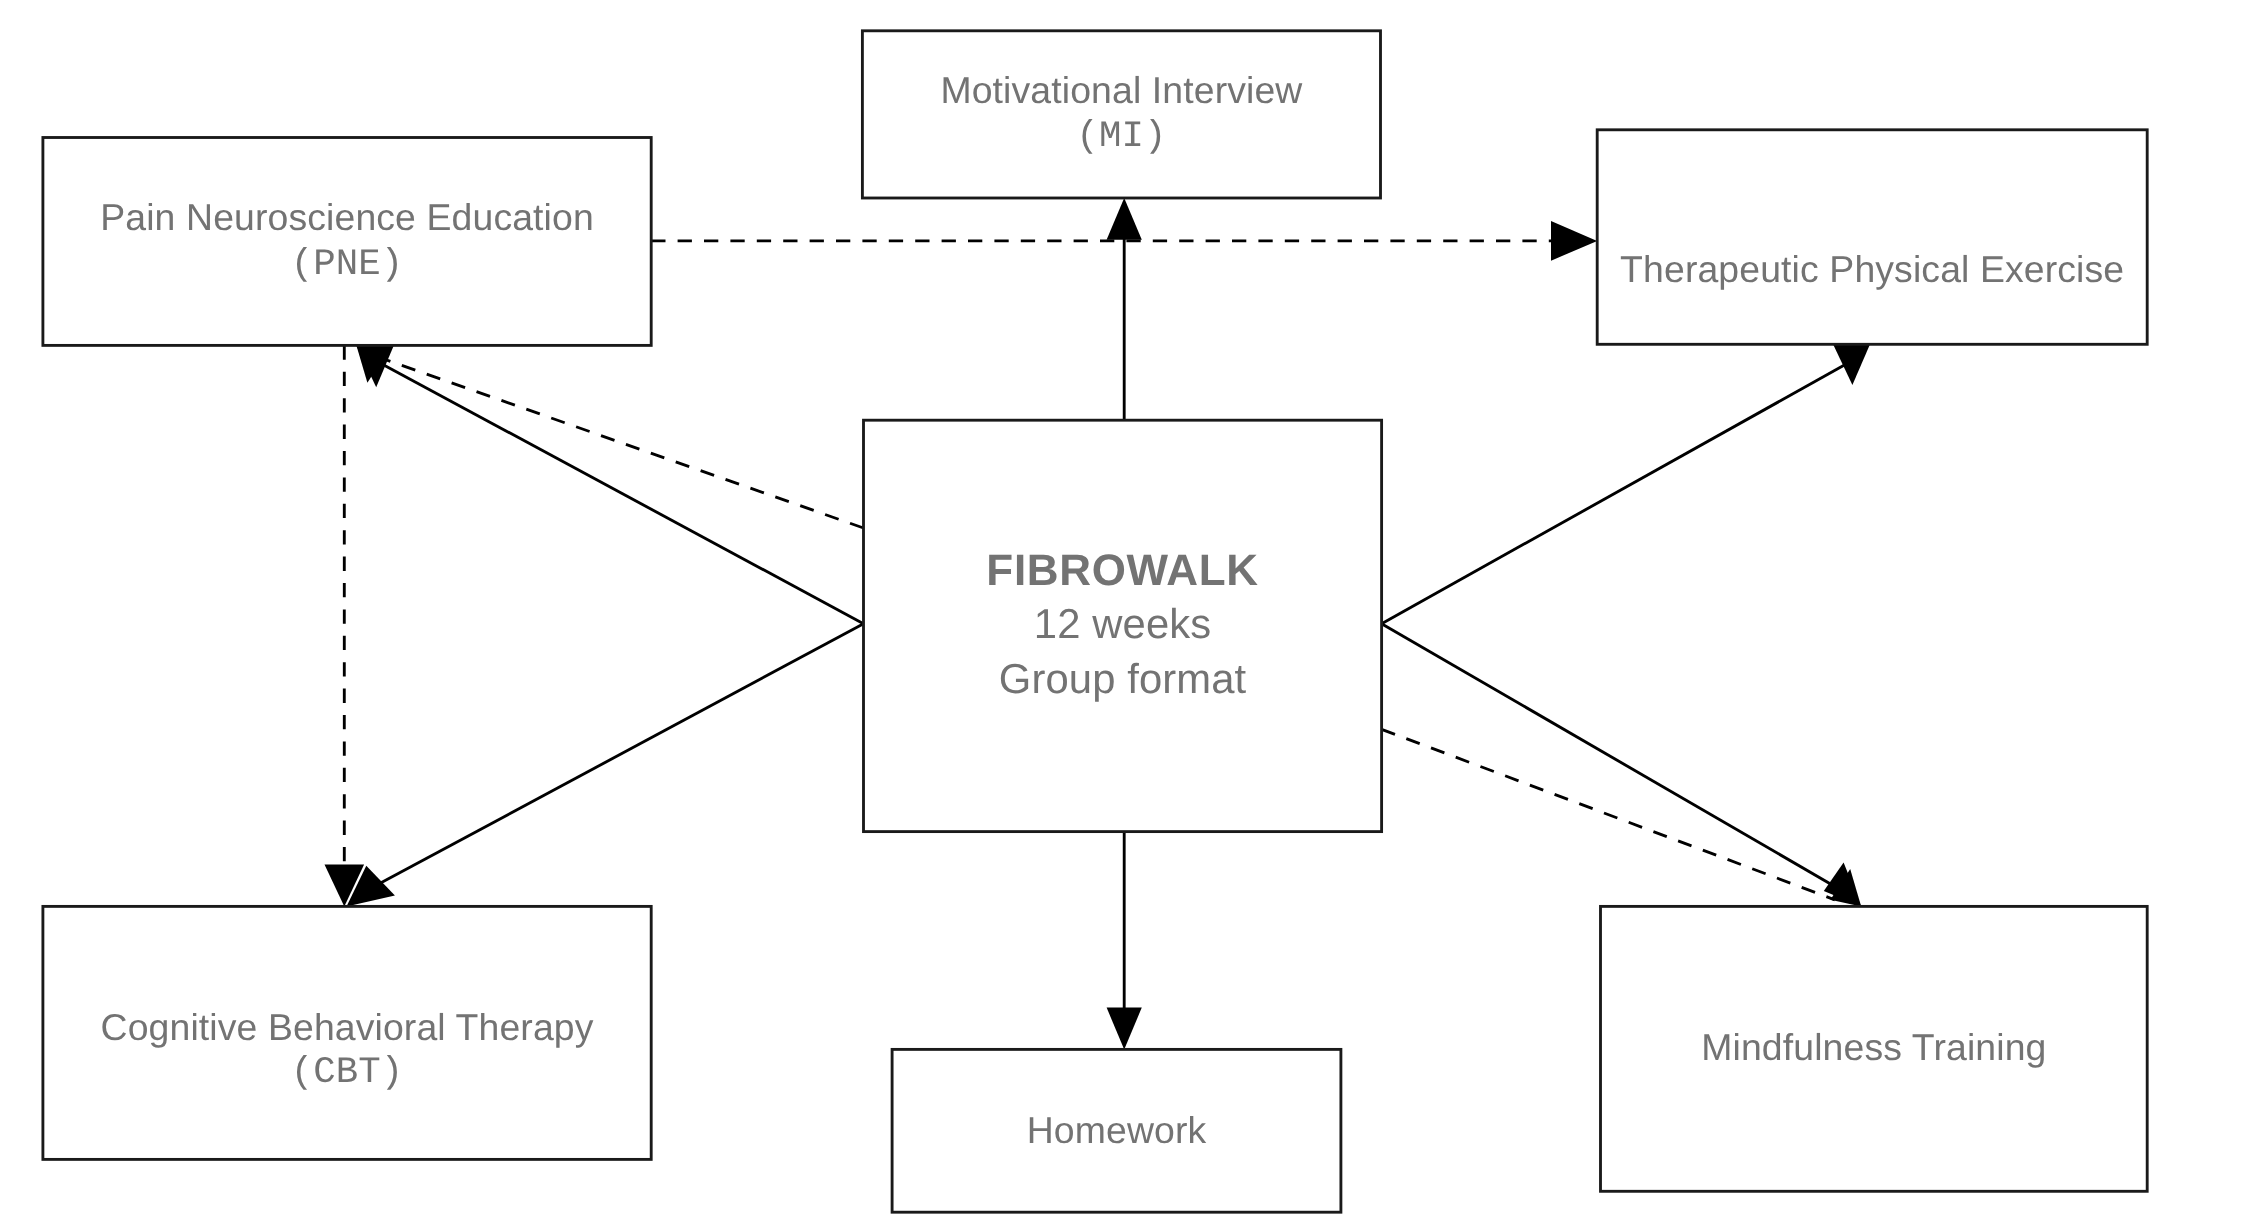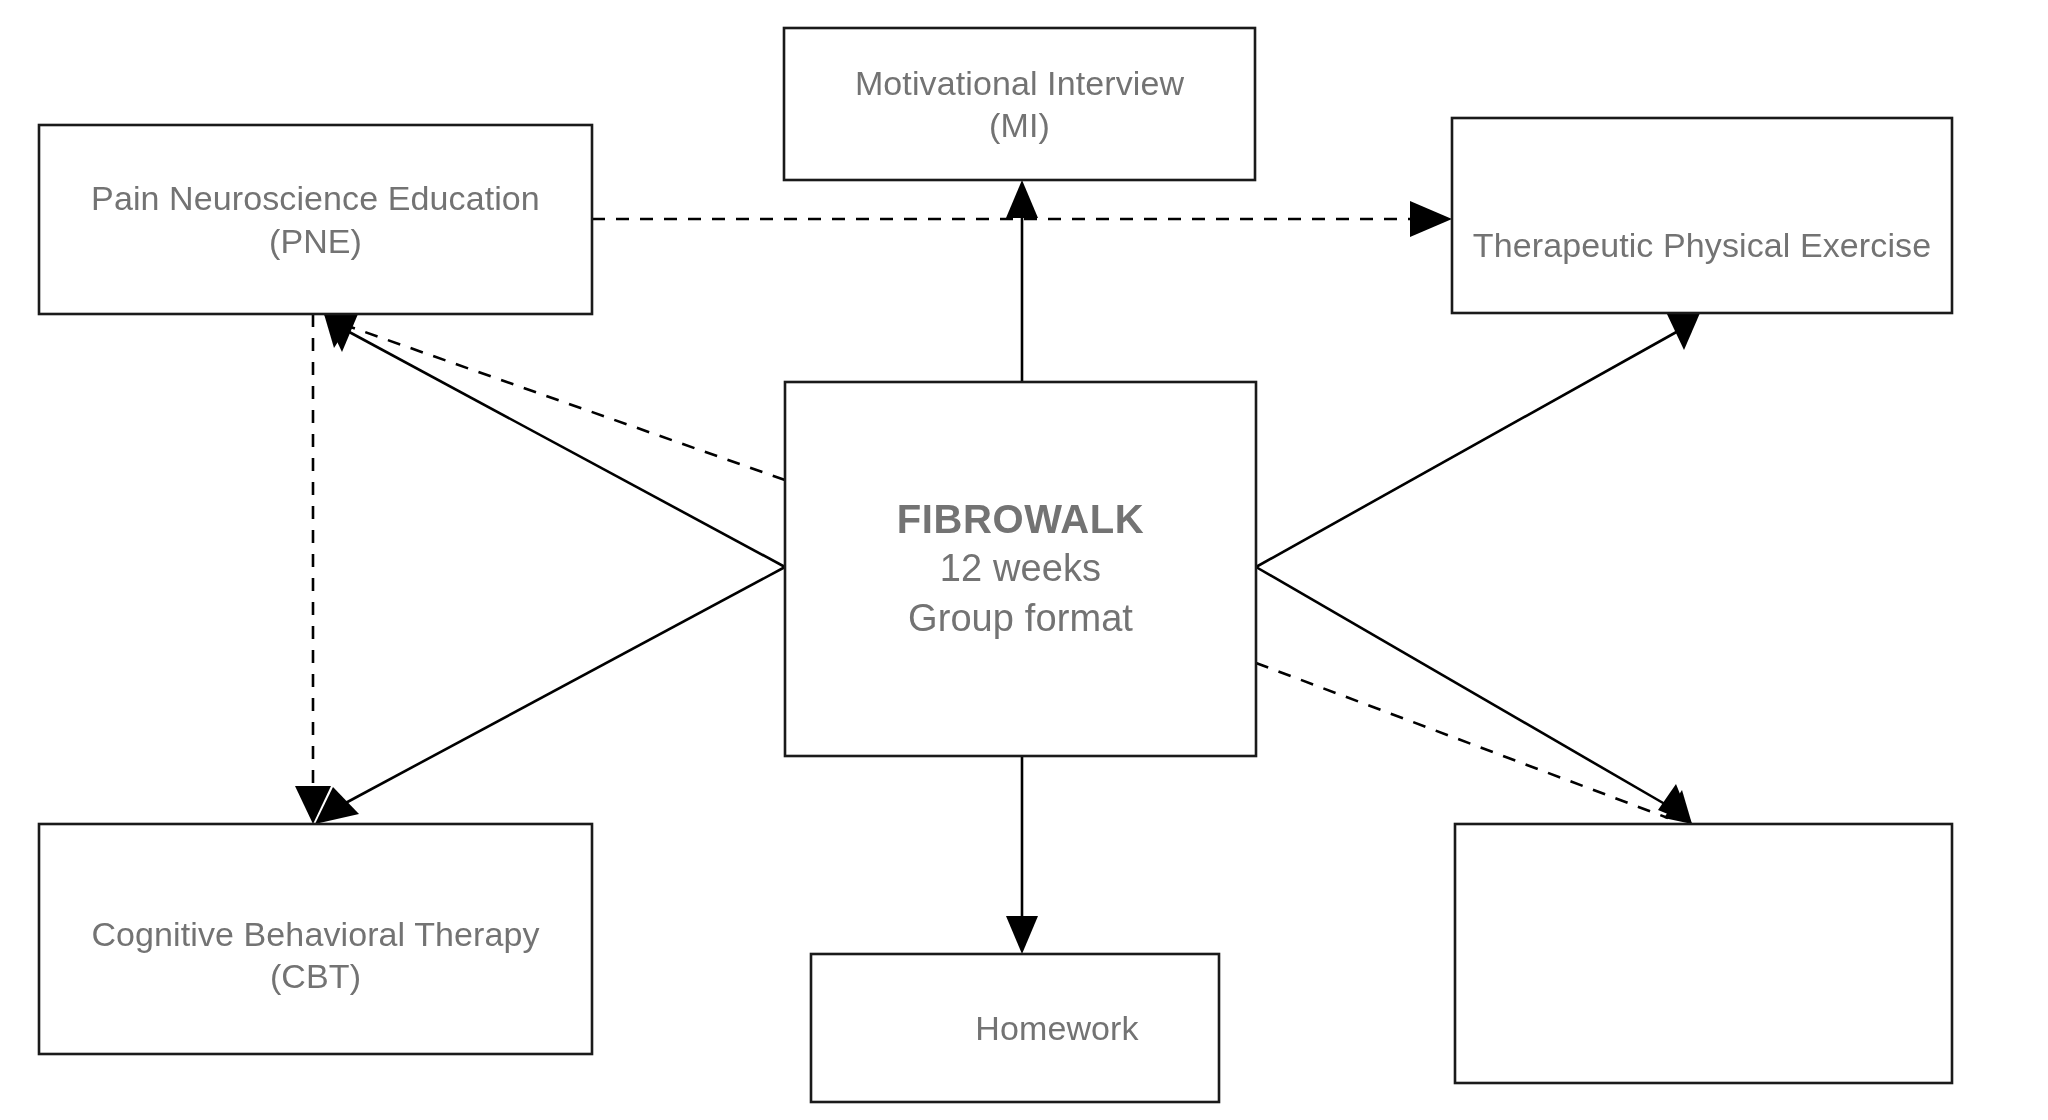--- a/index.html
+++ b/index.html
@@ -58,20 +58,21 @@
     color: #737373;
     font-family: "Liberation Sans", sans-serif;
     font-size: 34px;
     line-height: 1.24;
     letter-spacing: 0.1px;
     pointer-events: none;
     box-sizing: border-box;
   }
   .node-label .line2 {
     display: block;
+    font-family: Liberation Mono, monospace;
   }
   .center-title {
     font-size: 40px;
     font-weight: bold;
     letter-spacing: 0.6px;
   }
   .center-sub {
     font-size: 38px;
     line-height: 1.3;
   }
@@ -160,18 +161,21 @@
     <span class="center-title">FIBROWALK</span>
     <span class="center-sub">12 weeks</span>
     <span class="center-sub">Group format</span>
   </div>
 
   <div class="node-label" style="left:39px; top:824px; width:553px; height:262px;">
     <span>Cognitive Behavioral Therapy</span>
     <span class="line2">(CBT)</span>
   </div>
 
-  <div class="node-label" style="left:811px; top:954px; width:408px; height:148px;margin-left:42px;">
+  <div class="node-label" style="left:811px; top:954px; width:408px; height:148px;">
     <span>Homework</span>
   </div>
 
+  <div class="node-label" style="left:1455px; top:824px; width:497px; height:259px;">
+    <span>Mindfulness Training</span>
+  </div>
 
 </div>
 
 </body></html>

